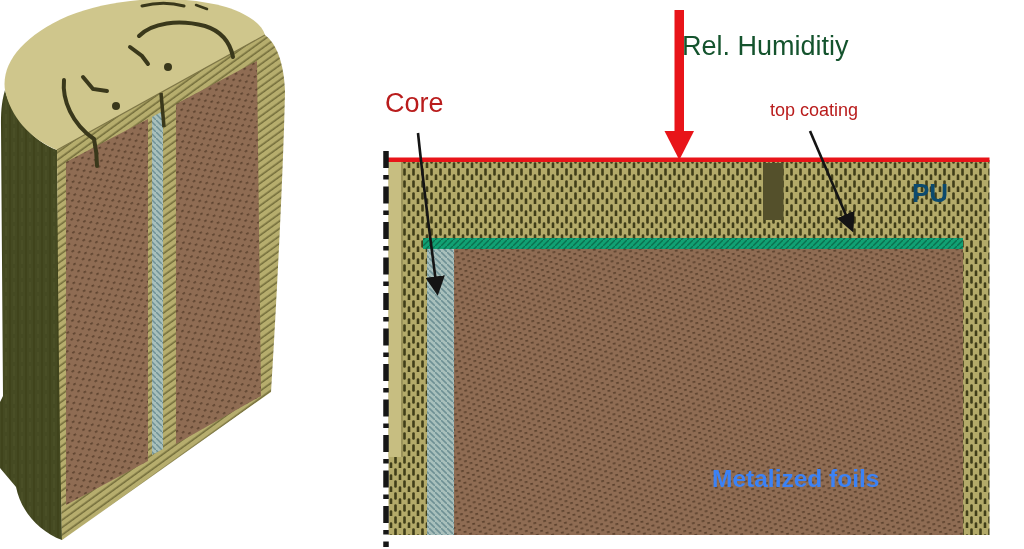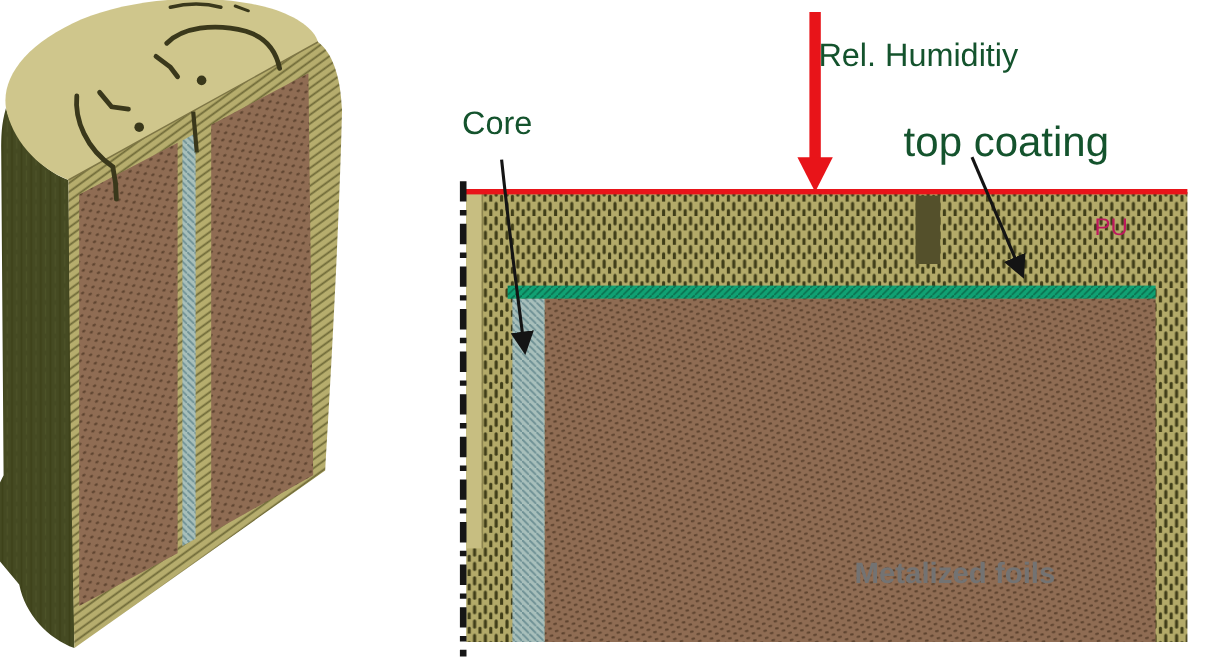--- a/index.html
+++ b/index.html
@@ -1,27 +1,27 @@
 <!DOCTYPE html>
 <html><head>
 <meta charset="utf-8">
 <style>
   html,body{margin:0;padding:0;background:#ffffff;}
   #stage{position:relative;width:1024px;height:549px;background:#ffffff;overflow:hidden;
          font-family:"Liberation Sans",sans-serif;}
   #left3d{position:absolute;left:0;top:0;}
   #rightwrap{position:absolute;left:375px;top:0;width:649px;height:549px;}
   #rightsvg{position:absolute;left:0;top:0;}
-  .lbl{position:absolute;line-height:1.05;white-space:nowrap;color:#14532d;
+  .lbl{position:absolute;line-height:1.05;white-space:nowrap;color:#b91c1c;
        font-family:"Liberation Sans",sans-serif;}
   #lbl-core{left:10px;top:89px;font-size:27px;}
   #lbl-hum{left:307px;top:32px;font-size:27px;color:#14532d;}
-  #lbl-coat{left:378px;top:101px;font-size:35px;}
-  #lbl-pu{left:537px;top:180px;font-size:20px;font-weight:normal;color:#be185d;}
-  #lbl-foils{left:337px;top:466px;font-size:24.5px;font-weight:bold;color:#737373;}
+  #lbl-coat{left:395px;top:101px;font-size:18px;}
+  #lbl-pu{left:537px;top:180px;font-size:26px;font-weight:bold;color:#0c4a6e;}
+  #lbl-foils{left:337px;top:466px;font-size:24.5px;font-weight:bold;color:#3b82f6;}
 </style>
 </head>
 <body>
 
 <div id="stage">
 
   <svg id="left3d" width="310" height="549" viewBox="0 0 310 549" xmlns="http://www.w3.org/2000/svg">
     <defs>
       <pattern id="oliveTex" width="8" height="14" patternUnits="userSpaceOnUse">
         <rect width="8" height="14" fill="#454a22"></rect>

